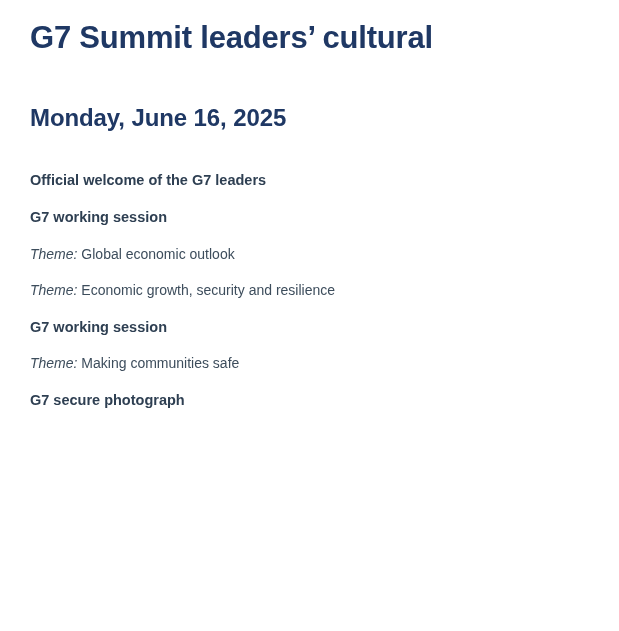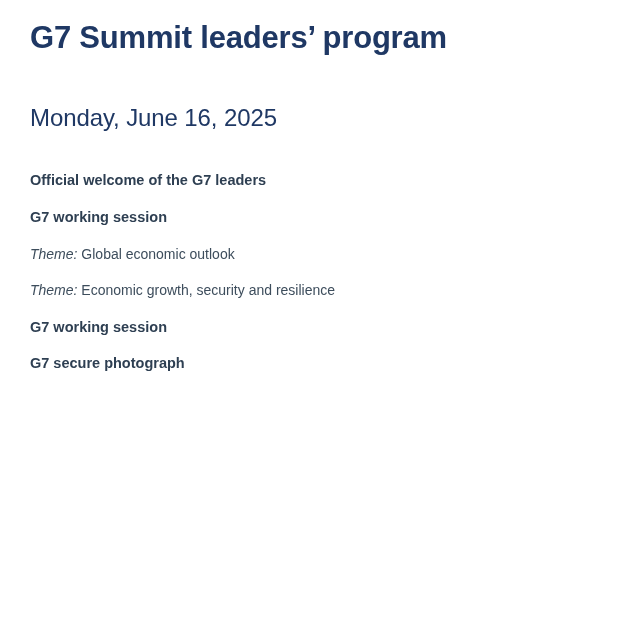--- a/index.html
+++ b/index.html
@@ -22,21 +22,21 @@
   .page-title {
     font-size: 31px;
     font-weight: bold;
     color: #1f3864;
     letter-spacing: -0.2px;
     margin: 0 0 0 0;
     line-height: 1.3;
   }
   .date-heading {
     font-size: 24px;
-    font-weight: normal;
+    font-weight: bold;
     color: #1f3864;
     margin: 44px 0 0 0;
     line-height: 1.3;
     letter-spacing: -0.1px;
   }
   .program-list {
     margin-top: 38px;
   }
   .entry {
     margin-bottom: 0;
@@ -56,41 +56,42 @@
   }
   .theme-label {
     font-style: italic;
   }
 </style>
 </head>
 <body>
 
 <div class="page">
 
-  <h1 class="page-title">G7 Summit leaders’ program</h1>
+  <h1 class="page-title">G7 Summit leaders’ cultural</h1>
 
   <h2 class="date-heading">Monday, June 16, 2025</h2>
 
   <div class="program-list">
 
     <div class="entry">
       <p class="entry-title">Official welcome of the G7 leaders</p>
     </div>
 
     <div class="entry">
       <p class="entry-title">G7 working session</p>
       <p class="entry-theme"><span class="theme-label">Theme:</span> <span>Global economic outlook</span></p>
     </div>
 
     <div class="entry">
       <p class="entry-theme"><span class="theme-label">Theme:</span> <span>Economic growth, security and resilience</span></p>
     </div>
 
     <div class="entry">
       <p class="entry-title">G7 working session</p>
+      <p class="entry-theme"><span class="theme-label">Theme:</span> <span>Making communities safe</span></p>
     </div>
 
     <div class="entry">
       <p class="entry-title">G7 secure photograph</p>
     </div>
 
 
 
   </div>
 </div>

